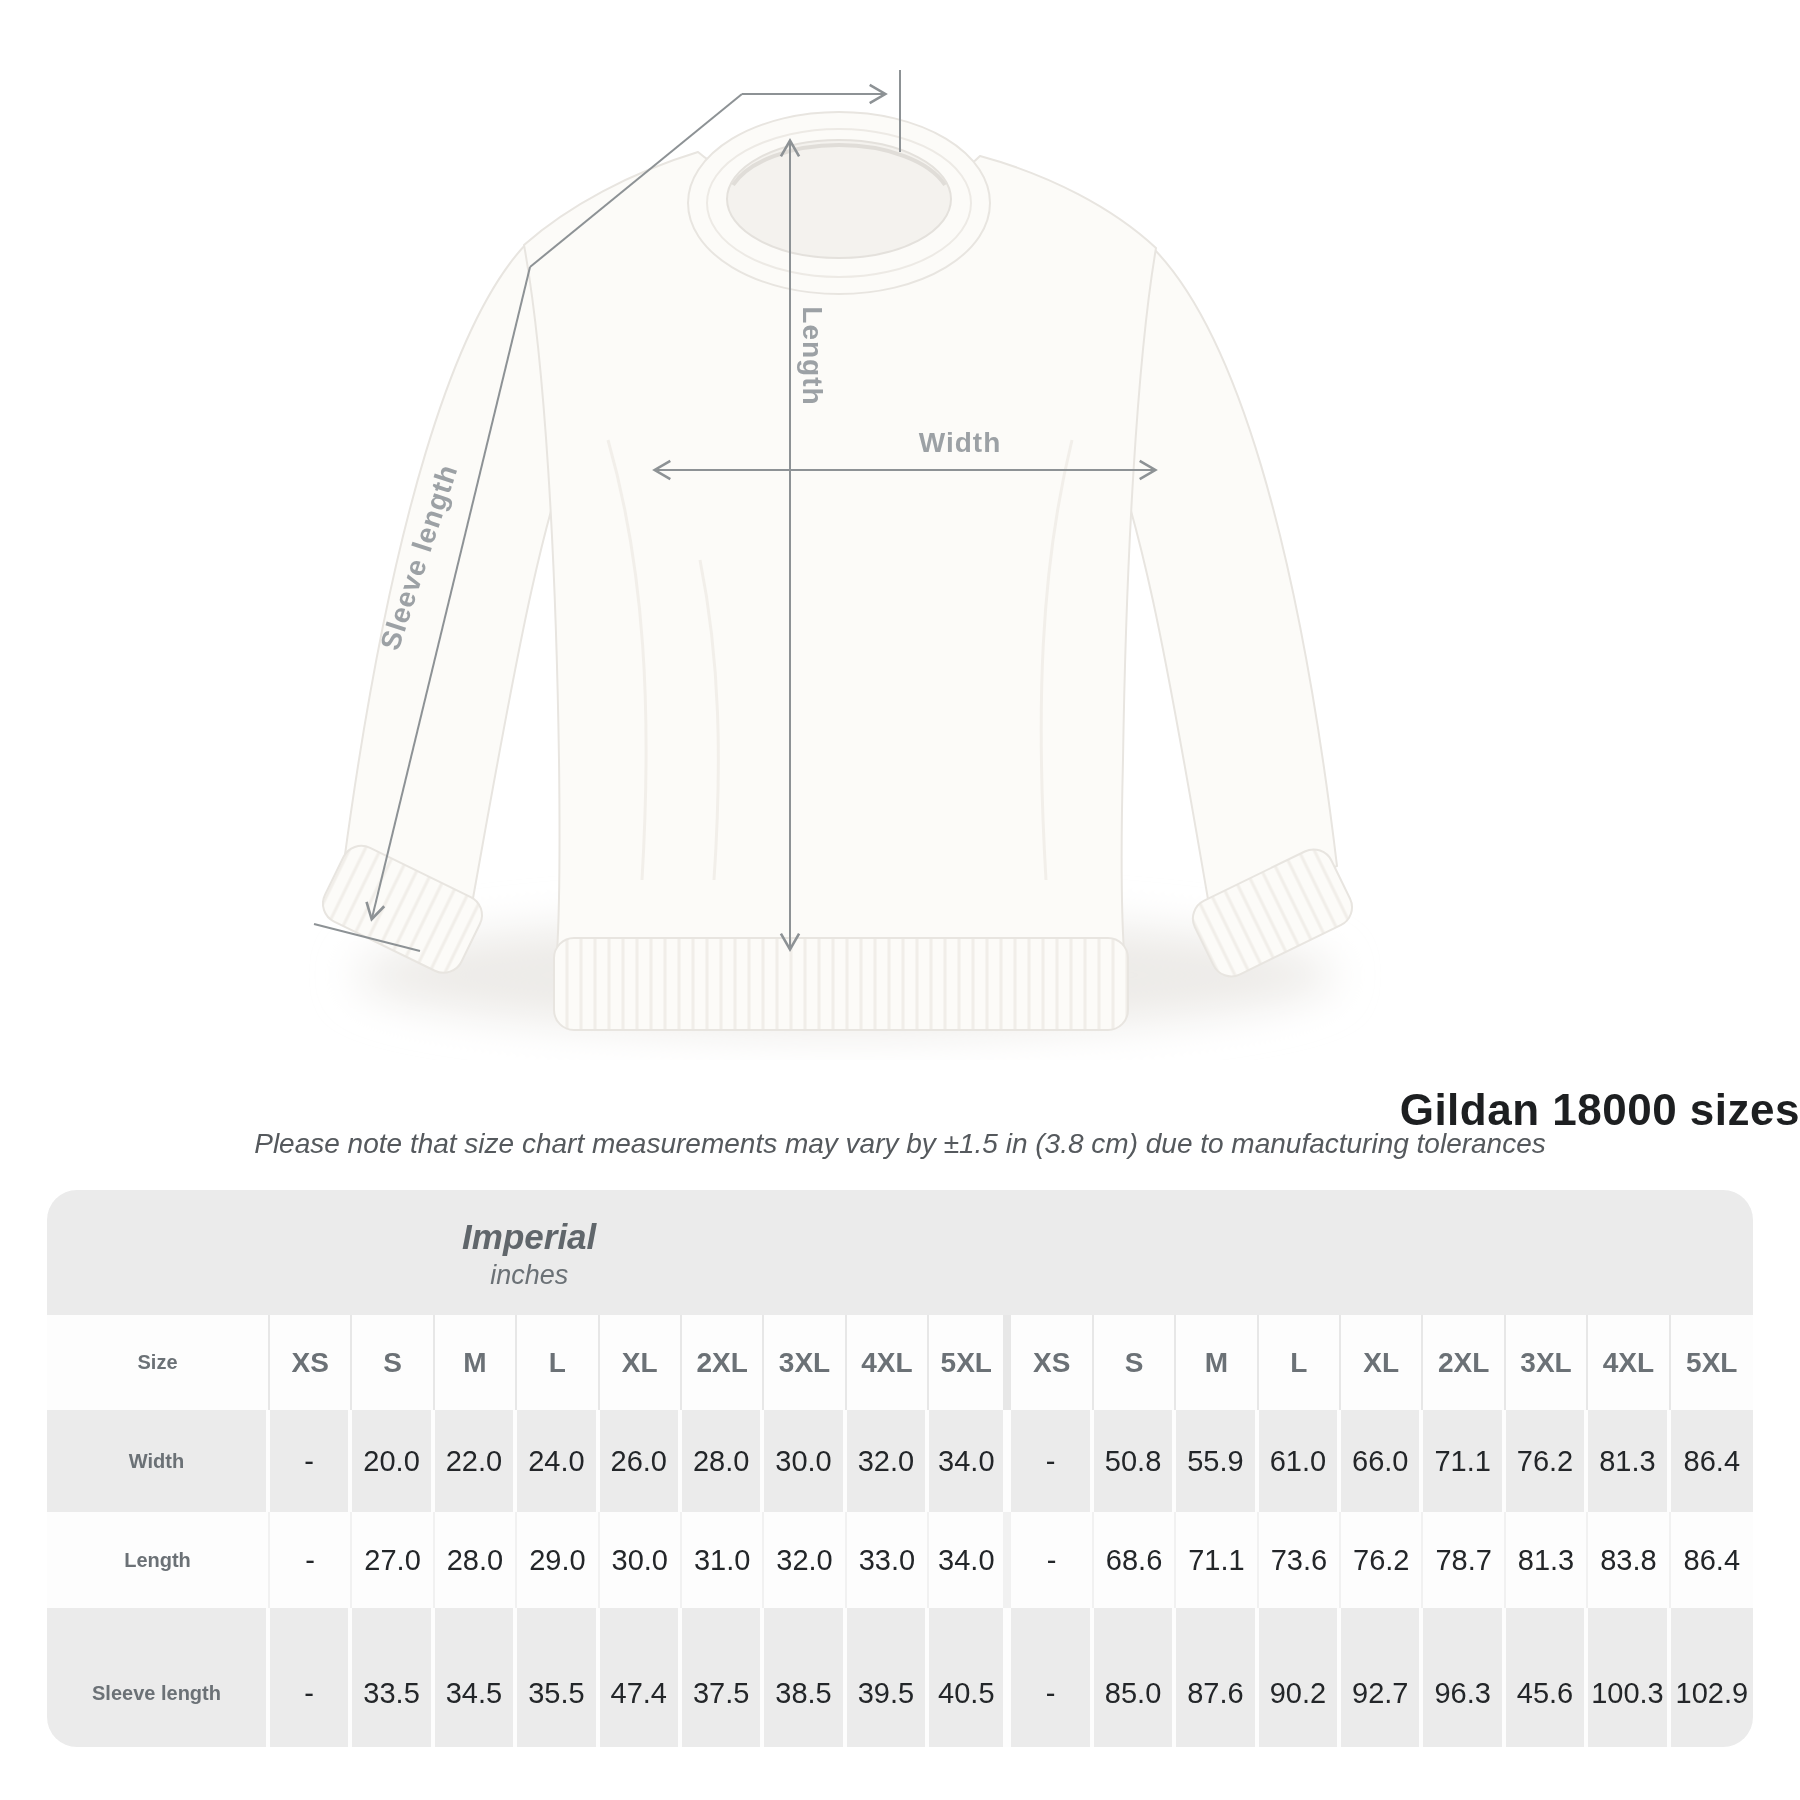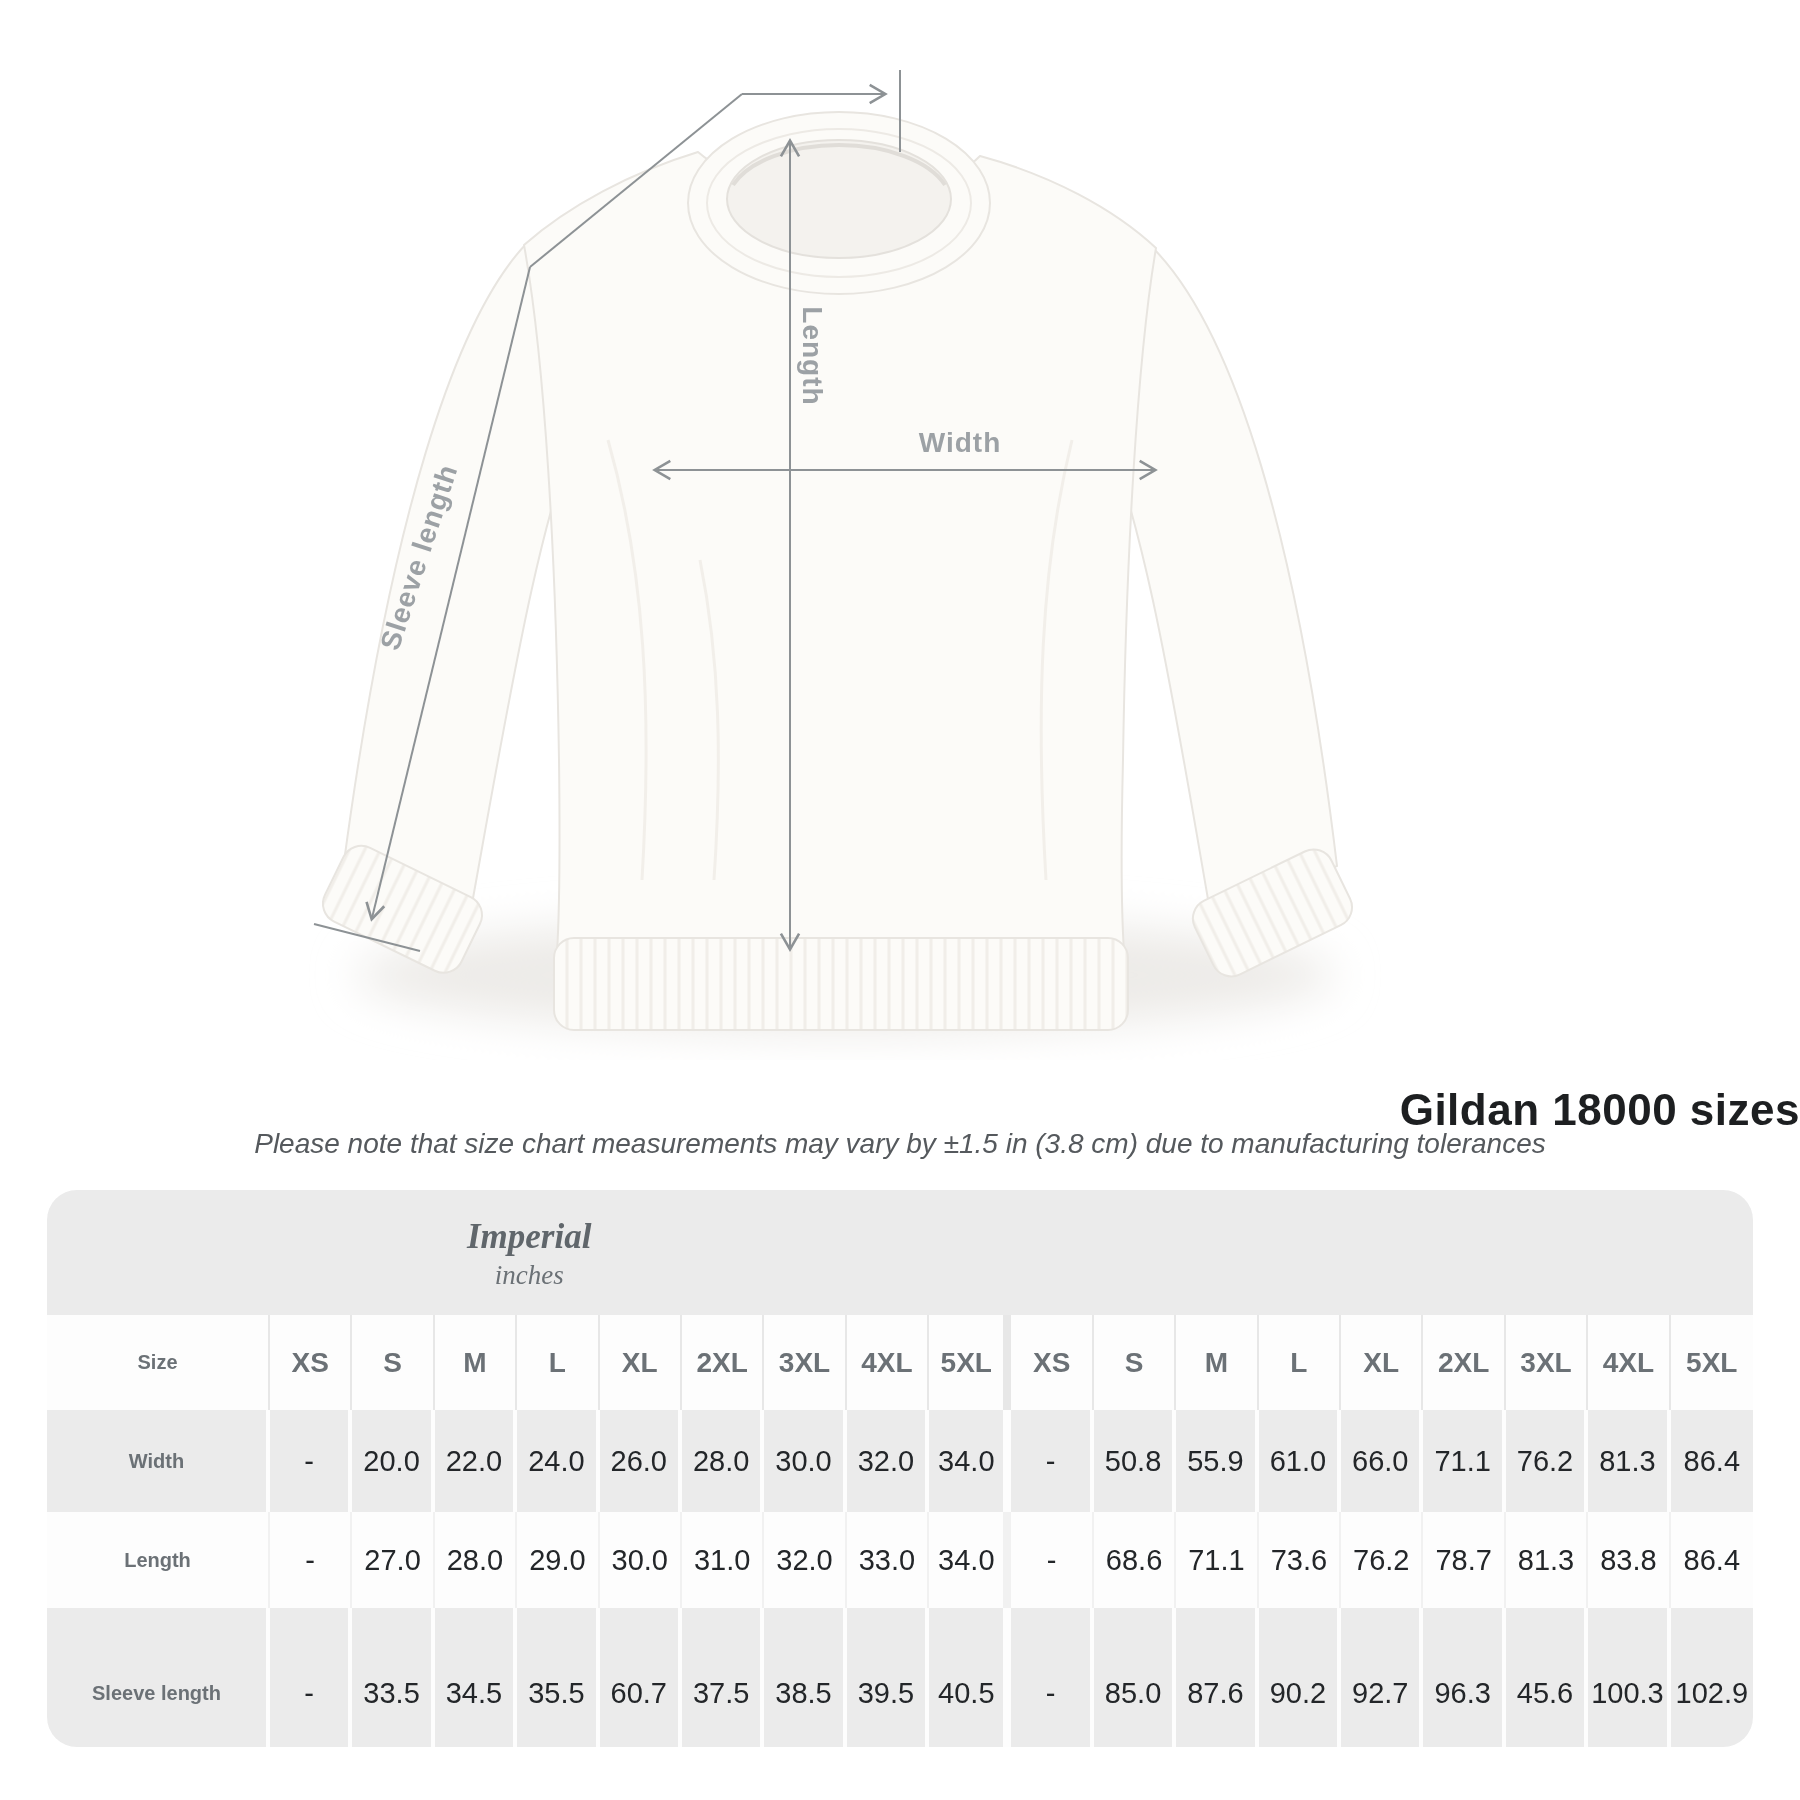--- a/index.html
+++ b/index.html
@@ -6,21 +6,21 @@
   .stage{position:relative;width:1800px;height:1800px;background:#ffffff;overflow:hidden;
          font-family:"Liberation Sans", sans-serif;}
   svg.diagram{position:absolute;left:0;top:0;}
   .title{position:absolute;left:0;top:1068px;width:1800px;text-align:right;
          font-size:44px;font-weight:bold;color:#1d1f21;letter-spacing:0.5px;margin-top:17px;}
   .note{position:absolute;left:0;top:1128px;width:1800px;text-align:center;
         font-size:28px;font-style:italic;color:#55595d;}
   .table-card{position:absolute;left:47px;top:1190px;width:1706px;height:557px;
               background:#fdfdfd;border-radius:30px;overflow:hidden;}
   .band{display:flex;height:125px;background:#ebebeb;}
-  .band-half{display:flex;flex-direction:column;align-items:center;justify-content:center;padding-top:4px;font-family:Liberation Serif, serif;}
+  .band-half{display:flex;flex-direction:column;align-items:center;justify-content:center;padding-top:4px;}
   .band-half.imp{width:56.53%;}
   .band-half.met{flex:1;}
   .band-title{font-size:35px;font-weight:bold;font-style:italic;color:#60666b;line-height:40px;}
   .band-sub{font-size:27px;font-style:italic;color:#6b7176;line-height:36px;}
   .grid{display:grid;grid-template-columns:223px repeat(18,1fr);
         grid-template-rows:95px 102px 96px 139px;width:100%;}
   .c{display:flex;align-items:center;justify-content:center;
      font-size:29px;color:#232629;background:#fdfdfd;border-right:2px solid #ededed;}
   .c.hdr{font-weight:bold;color:#6b7176;font-size:28px;border-right-color:#e7e7e7;}
   .c.lbl{font-weight:bold;color:#6b7176;font-size:20px;}
@@ -181,21 +181,21 @@
         <div class="c white r1">76.2</div>
         <div class="c white r1">78.7</div>
         <div class="c white r1">81.3</div>
         <div class="c white r1">83.8</div>
         <div class="c white r1 lastcol">86.4</div>
         <div class="c gray lbl r2">Sleeve length</div>
         <div class="c gray r2">-</div>
         <div class="c gray r2">33.5</div>
         <div class="c gray r2">34.5</div>
         <div class="c gray r2">35.5</div>
-        <div class="c gray r2">60.7</div>
+        <div class="c gray r2">47.4</div>
         <div class="c gray r2">37.5</div>
         <div class="c gray r2">38.5</div>
         <div class="c gray r2">39.5</div>
         <div class="c gray r2 wide">40.5</div>
         <div class="c gray r2">-</div>
         <div class="c gray r2">85.0</div>
         <div class="c gray r2">87.6</div>
         <div class="c gray r2">90.2</div>
         <div class="c gray r2">92.7</div>
         <div class="c gray r2">96.3</div>

